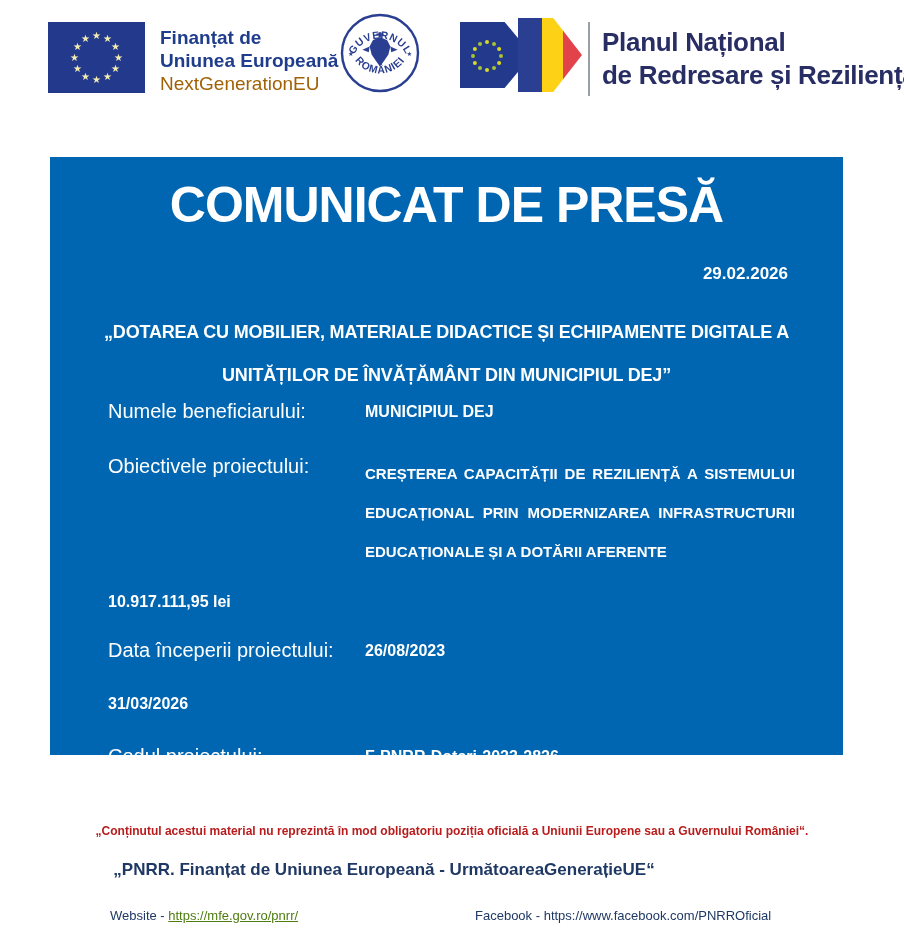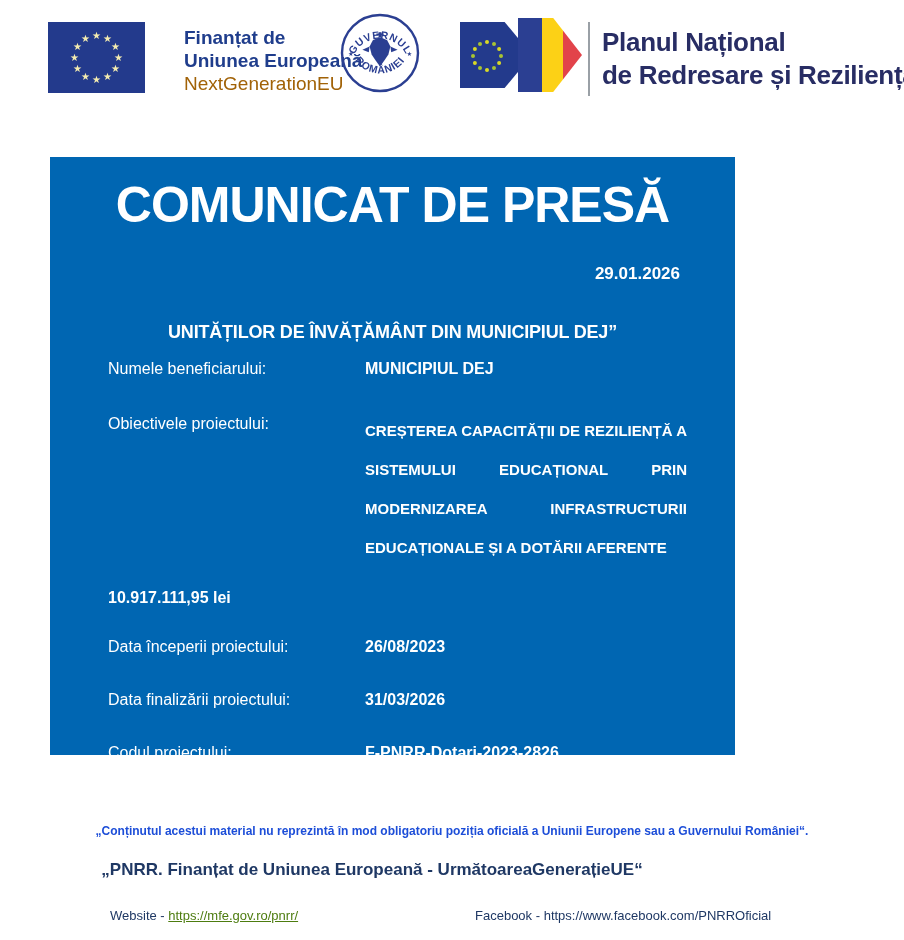--- a/index.html
+++ b/index.html
@@ -4,63 +4,63 @@
 <style>
   * { margin:0; padding:0; box-sizing:border-box; }
   html,body { width:904px; height:940px; background:#ffffff; overflow:hidden;
               font-family:"Liberation Sans", sans-serif; }
   .page { position:relative; width:904px; height:940px; background:#fff; }
 
   
   .hdr { position:absolute; top:0; left:0; width:904px; height:120px; }
 
   .eu-flag { position:absolute; left:48px; top:22px; width:97px; height:71px; background:#233a8c; }
-  .eu-funded-text { position:absolute; left:160px; top:26px; line-height:23px;margin-left:24px; }
+  .eu-funded-text { position:absolute; left:160px; top:26px; line-height:23px; }
   .eu-funded-text .b { font-weight:bold; color:#1f3d8c; font-size:19px; display:block; }
   .eu-funded-text .g { color:#a16207; font-size:19px; display:block; }
 
   .gov-seal { position:absolute; left:340px; top:13px; }
 
   .pnrr-logo { position:absolute; left:458px; top:12px; height:95px; }
   .arrow-eu { position:absolute; left:2px; top:10px; width:72px; height:66px; background:#233a8c;
               clip-path:polygon(0 0, 62% 0, 100% 50%, 62% 100%, 0 100%); }
   .arrow-eu svg { position:absolute; left:0; top:0; }
   .arrow-ro { position:absolute; left:60px; top:6px; width:64px; height:74px;
               background:linear-gradient(90deg,#2b3f92 0 38%,#fcd116 38% 70%,#e2434a 70% 100%);
               clip-path:polygon(0 0, 55% 0, 100% 50%, 55% 100%, 0 100%); }
   .pnrr-divider { position:absolute; left:130px; top:10px; width:2px; height:74px; background:#9aa0a6; }
   .pnrr-text { position:absolute; left:144px; top:14px; font-weight:bold; color:#282d64;
                font-size:26px; line-height:33px; white-space:nowrap; letter-spacing:-0.3px; }
 
   
-  .press-box { position:absolute; left:50px; top:157px; width:685px; height:598px;
+  .press-box { position:absolute; left:50px; top:157px; width:793px; height:598px;
                background:#0066b2; color:#ffffff; padding:20px 0 4px 0; }
   .press-title { text-align:center; font-weight:bold; font-size:50px; line-height:56px;
                  letter-spacing:-1px; color:#ffffff; }
   .press-date { margin-top:30px; text-align:right; padding-right:55px;
                 font-weight:bold; font-size:17px; line-height:22px; }
   .press-headline { margin-top:26px; text-align:center; font-weight:bold; font-size:18px;
                     line-height:43px; letter-spacing:-0.2px; padding:0 14px; }
   .press-headline span { display:block; }
 
   .fields { margin-top:2px; padding:0 48px 0 58px; }
   .frow { display:flex; }
-  .flabel { width:257px; flex:0 0 257px; font-size:16px; line-height:25px; font-weight:normal; }
+  .flabel { width:257px; flex:0 0 257px; font-size:20px; line-height:25px; font-weight:normal; }
   .fvalue { flex:1; font-weight:bold; font-size:16px; line-height:25px; }
   .frow-1 { margin-bottom:30px; }
   .frow-2 { margin-bottom:18px; }
   .frow-2 .fvalue { font-size:15px; line-height:39px; text-align:justify; }
   .frow-3 { margin-bottom:24px; }
   .frow-4 { margin-bottom:28px;justify-content:center; }
   .frow-5 { margin-bottom:28px; }
 
   
   .disclaimer { position:absolute; top:824px; left:0; width:904px; text-align:center;
-                color:#1d4ed8; font-size:12px; font-weight:bold; letter-spacing:0; }
-  .pnrr-line { position:absolute; top:860px; left:4px; width:736px; text-align:center;
+                color:#b91c1c; font-size:12px; font-weight:bold; letter-spacing:0; }
+  .pnrr-line { position:absolute; top:860px; left:16px; width:736px; text-align:center;
                color:#1f3864; font-size:17px; font-weight:bold; }
   .links-row { position:absolute; top:908px; left:0; width:904px; font-size:13px; color:#1f3864; }
   .website-wrap { position:absolute; left:110px; top:0; }
   .facebook-wrap { position:absolute; left:475px; top:0; }
   .links-row a { color:#4d7c0f; text-decoration:underline; }
 </style>
 </head>
 <body>
 
 <div class="page">
@@ -139,43 +139,43 @@
       <div class="pnrr-divider"></div>
       <div class="pnrr-text">
         <span style="display:block">Planul Național</span>
         <span style="display:block">de Redresare și Reziliență</span>
       </div>
     </div>
   </div>
 
   <div class="press-box">
     <div class="press-title">COMUNICAT DE PRESĂ</div>
-    <div class="press-date">29.01.2026</div>
+    <div class="press-date">29.02.2026</div>
     <div class="press-headline">
+      <span>„DOTAREA CU MOBILIER, MATERIALE DIDACTICE ȘI ECHIPAMENTE DIGITALE A</span>
       <span>UNITĂȚILOR DE ÎNVĂȚĂMÂNT DIN MUNICIPIUL DEJ”</span>
     </div>
 
     <div class="fields">
       <div class="frow frow-1">
         <div class="flabel">Numele beneficiarului:</div>
         <div class="fvalue">MUNICIPIUL DEJ</div>
       </div>
       <div class="frow frow-2">
         <div class="flabel">Obiectivele proiectului:</div>
         <div class="fvalue">CREȘTEREA CAPACITĂȚII DE REZILIENȚĂ A SISTEMULUI EDUCAȚIONAL PRIN MODERNIZAREA INFRASTRUCTURII EDUCAȚIONALE ȘI A DOTĂRII AFERENTE</div>
       </div>
       <div class="frow frow-3">
         <div class="fvalue">10.917.111,95 lei</div>
       </div>
       <div class="frow frow-4">
         <div class="flabel">Data începerii proiectului:</div>
         <div class="fvalue">26/08/2023</div>
       </div>
       <div class="frow frow-5">
-        <div class="flabel">Data finalizării proiectului:</div>
         <div class="fvalue">31/03/2026</div>
       </div>
       <div class="frow">
         <div class="flabel">Codul proiectului:</div>
         <div class="fvalue">F-PNRR-Dotari-2023-2826</div>
       </div>
     </div>
   </div>
 
   <div class="disclaimer">„Conținutul acestui material nu reprezintă în mod obligatoriu poziția oficială a Uniunii Europene sau a Guvernului României“.</div>

